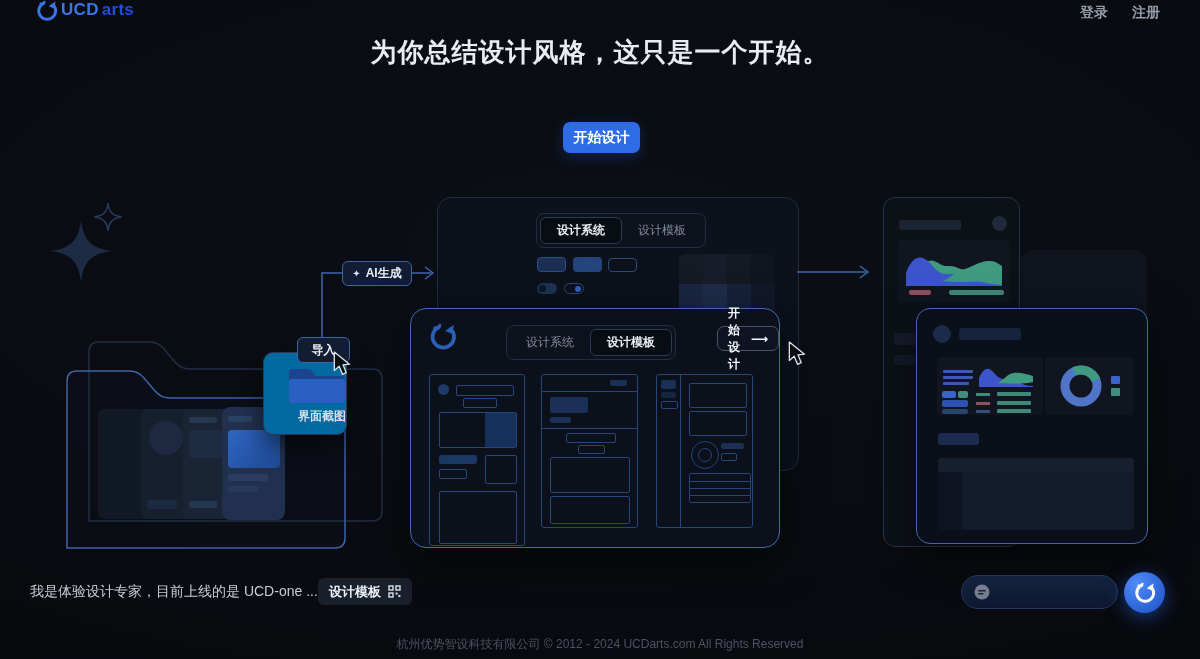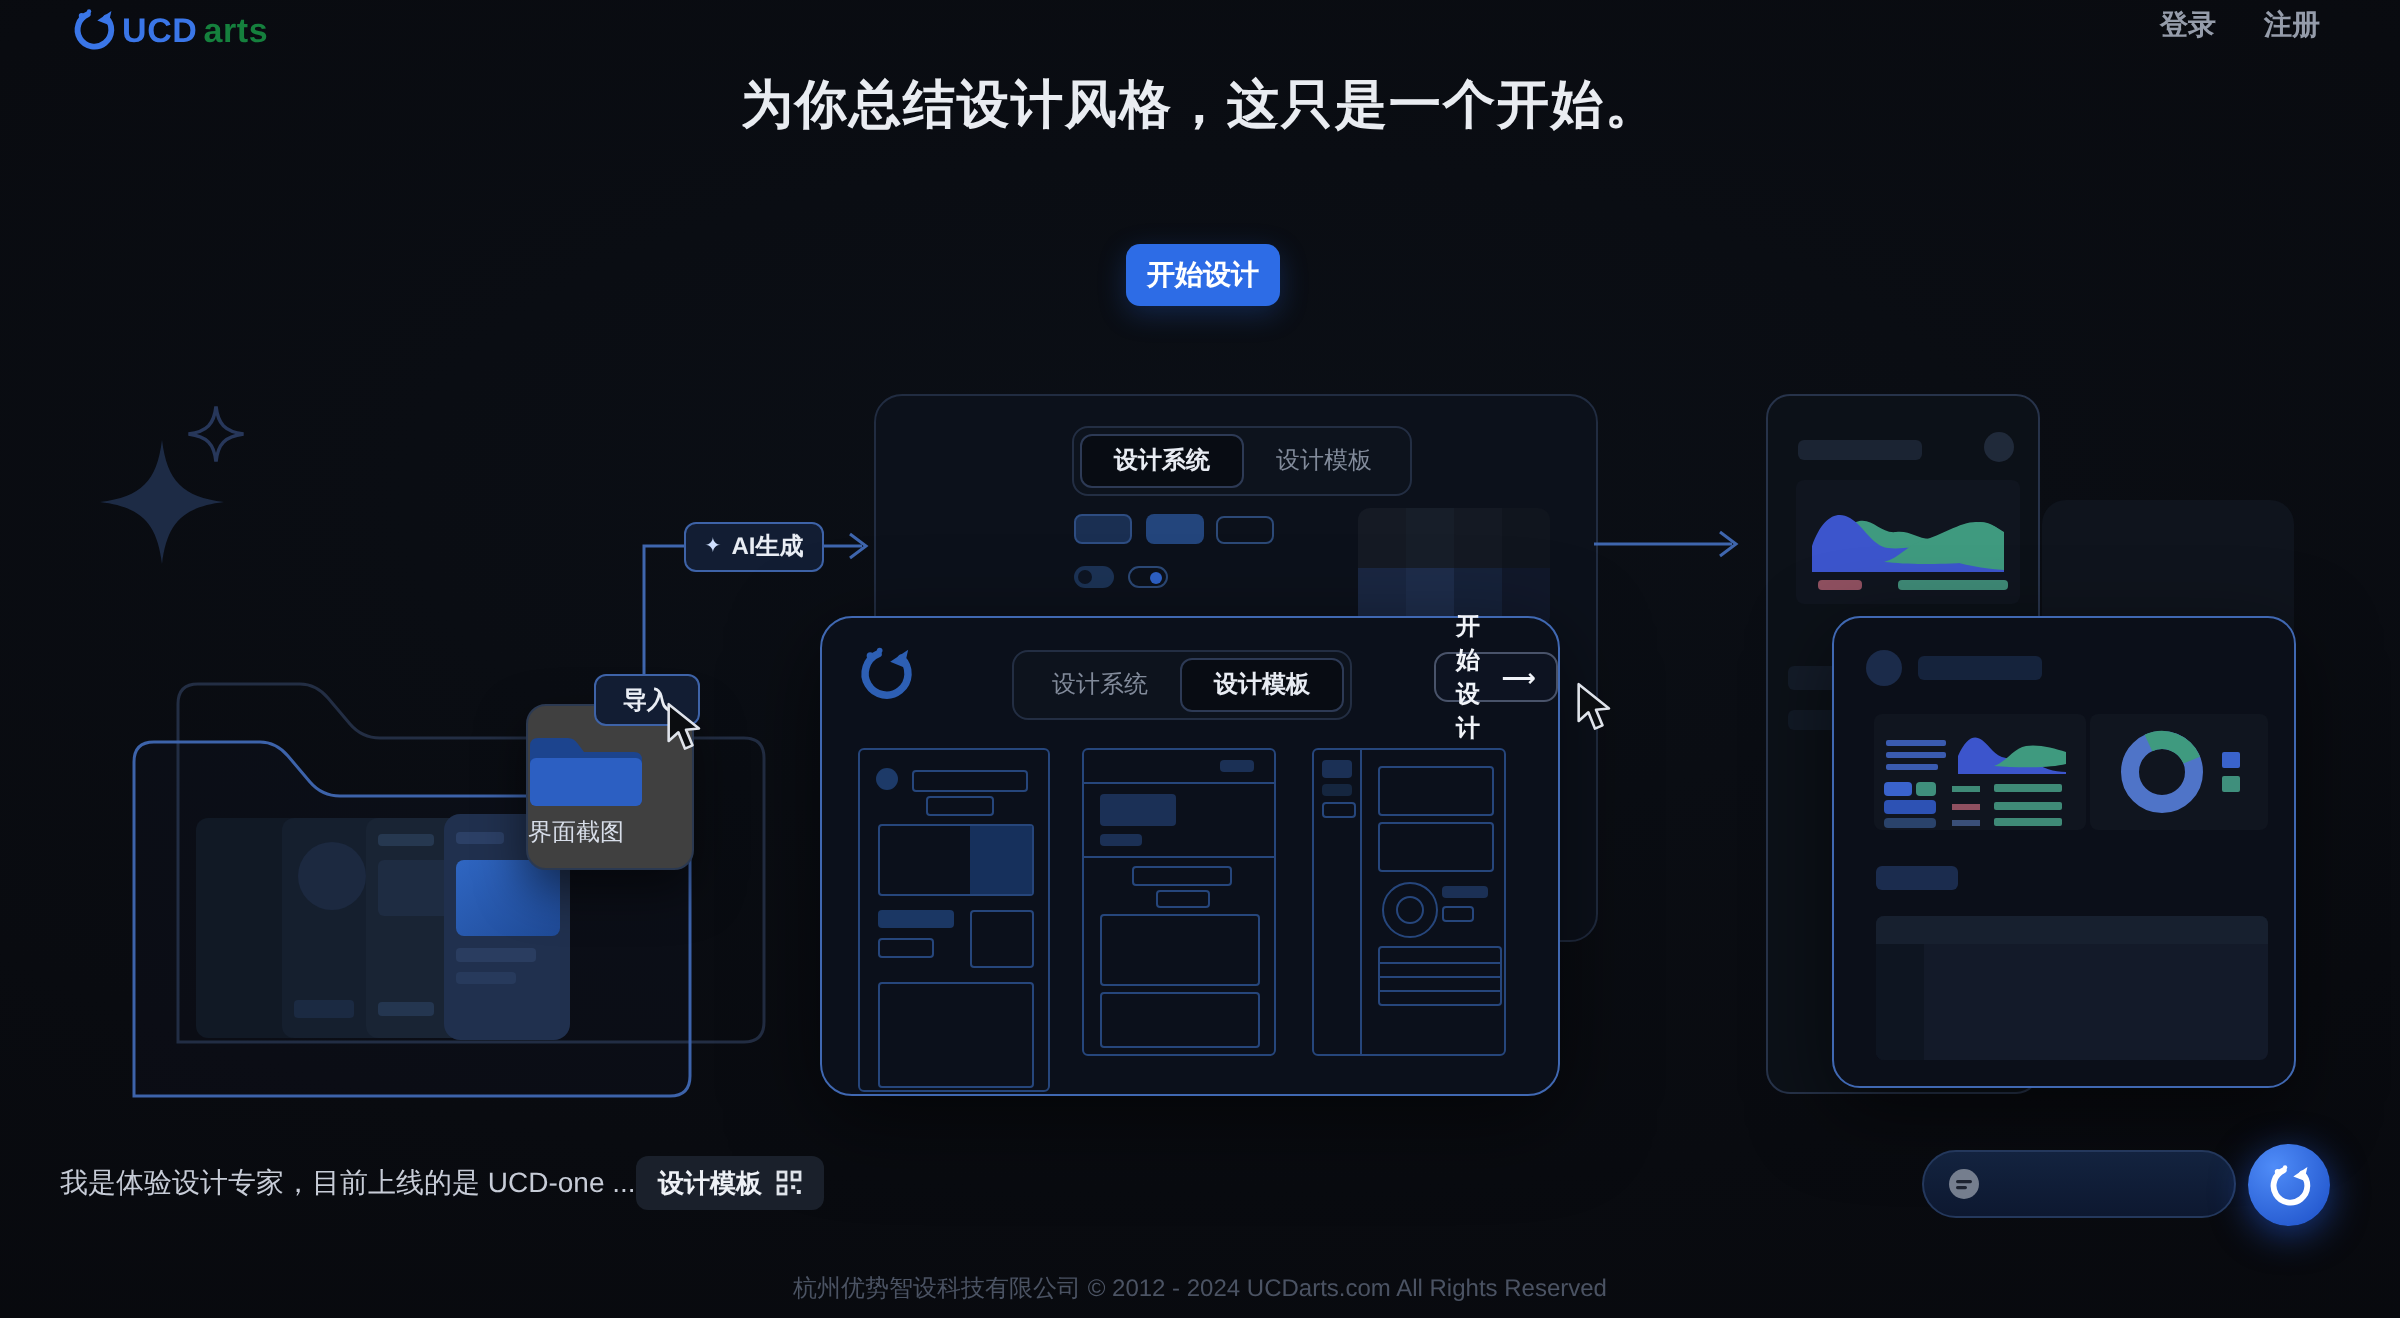--- a/index.html
+++ b/index.html
@@ -8,24 +8,24 @@
     background:radial-gradient(120% 95% at 50% 38%, #0b0f16 0%, #090b10 55%, #07080c 100%);
     font-family:"Liberation Sans","DejaVu Sans",sans-serif;
     -webkit-font-smoothing:antialiased;
   }
   .abs{position:absolute;}
   
   .o{position:absolute;border:1px solid #26467c;border-radius:2px;}
   .f{position:absolute;background:#1b3055;border-radius:2px;}
 
   
-  .logo{left:36px;top:0;height:26px;display:flex;align-items:flex-end;gap:3px;}
+  .logo{left:36px;top:0;height:26px;display:flex;align-items:flex-start;gap:3px;}
   .logo .swoosh{color:#3a76e8;width:22px;height:22px;}
   .logo-ucd{color:#3a76e8;font-weight:700;font-size:17px;letter-spacing:.3px;}
-  .logo-arts{color:#15803d;font-weight:700;font-size:17px;letter-spacing:.3px;}
+  .logo-arts{color:#1d4ed8;font-weight:700;font-size:17px;letter-spacing:.3px;}
   .topnav{right:40px;top:4px;display:flex;gap:24px;font-size:14px;color:#959caa;}
   .topnav span{cursor:pointer;font-weight:bold;}
 
   
   .hero-title{left:0;top:33px;width:1200px;text-align:center;color:#e9ecf1;
     font-size:26px;line-height:39px;font-weight:600;letter-spacing:1px;}
   .cta{left:563px;top:122px;width:77px;height:31px;border-radius:7px;border:none;
     background:#2d6ce6;color:#fff;font-size:14px;font-weight:600;cursor:pointer;
     box-shadow:0 4px 14px rgba(45,108,230,.25);font-family:inherit;}
 
@@ -50,23 +50,23 @@
     background:#0d1321;border:1px solid #49536a;border-radius:7px;color:#f0f3f8;
     font-size:12px;font-weight:700;box-sizing:border-box;}
   .aa{position:absolute;left:20px;top:40px;font-size:54px;font-weight:700;color:#1d3156;
     -webkit-text-stroke:1px #2c4977;letter-spacing:2px;line-height:1;}
 
   .palette{position:absolute;left:241px;top:56px;width:96px;height:60px;border-radius:6px;
     overflow:hidden;display:grid;grid-template-columns:repeat(4,1fr);grid-template-rows:1fr 1fr;}
 
   
   .card{position:absolute;border-radius:6px;}
-  .shot-card{left:263px;top:352px;width:82px;height:81px;background:#404040;
+  .shot-card{left:263px;top:352px;width:82px;height:81px;background:#0369a1;
     border:1px solid #2b3951;border-radius:10px;box-shadow:0 10px 24px rgba(0,0,0,.5);
-    display:flex;flex-direction:column;align-items:flex-start;}
+    display:flex;flex-direction:column;align-items:flex-end;font-weight:bold;}
   .shot-label{margin-top:4px;font-size:12px;color:#d8dee9;}
 
   
   .phone{left:883px;top:197px;width:135px;height:348px;background:#0c1118;
     border:1px solid #27334a;border-radius:12px;}
   .ghost{left:1021px;top:250px;width:126px;height:122px;background:#0f141d;border-radius:12px;}
   .dash{left:916px;top:308px;width:230px;height:234px;background:#0b0f19;
     border:1.5px solid #4068b2;border-radius:14px;box-shadow:0 12px 40px rgba(0,0,0,.5);}
   .mini-card{position:absolute;background:#10151f;border-radius:4px;}
 

